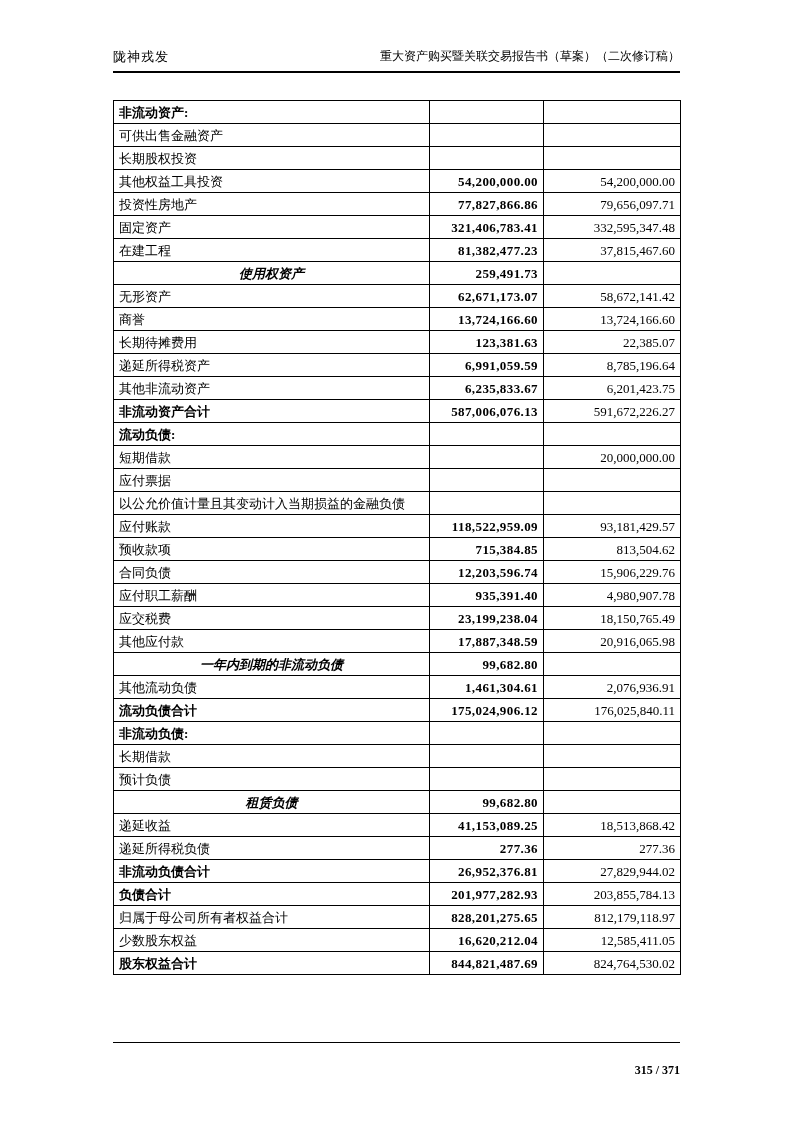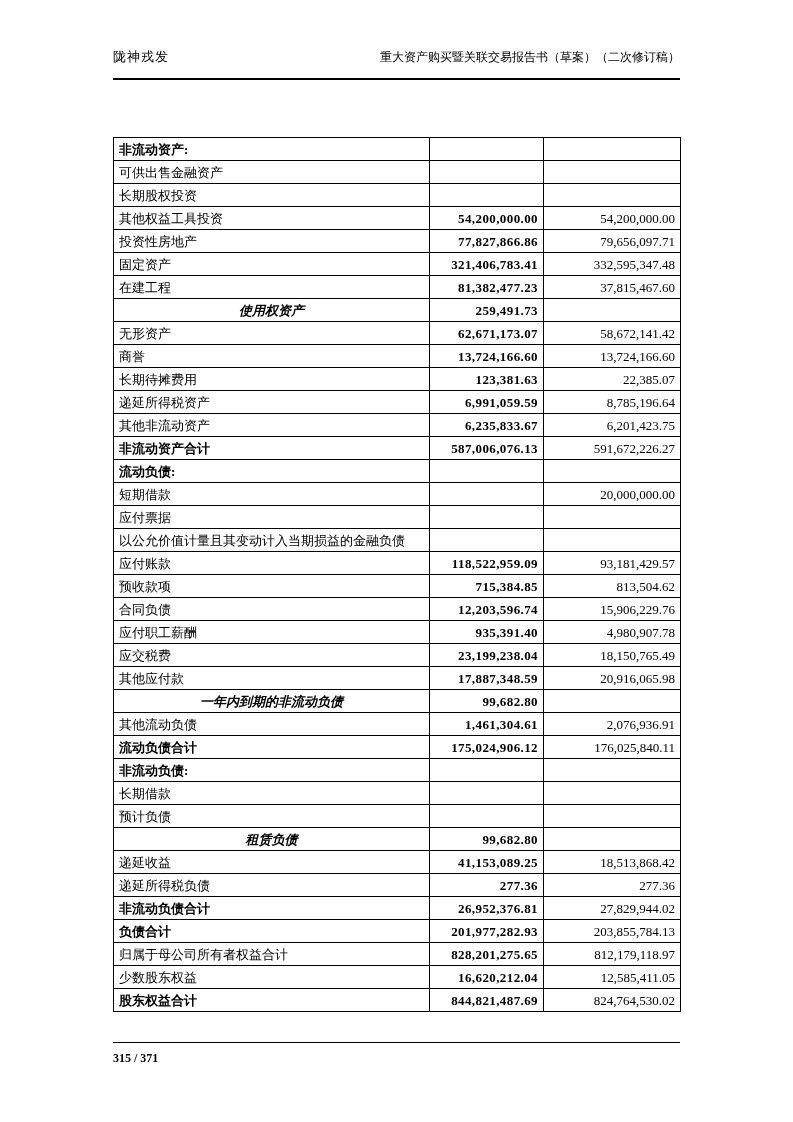--- a/index.html
+++ b/index.html
@@ -12,34 +12,32 @@
     overflow: hidden;
   }
   .page { position: relative; width: 793px; height: 1122px; }
 
   .doc-header {
     position: absolute;
     left: 113px; top: 48px;
     width: 567px;
     display: flex;
     justify-content: space-between;
-    align-items: flex-end;
-    padding-bottom: 12px;
+    padding-bottom: 5px;
     border-bottom: 2px solid #000;
   }
   .doc-header .hleft  { font-size: 13px; letter-spacing: 1px; }
   .doc-header .hright { font-size: 12px; }
 
   table.fin {
     position: absolute;
     left: 113px; top: 100px;
     width: 567px;
     border-collapse: collapse;
     table-layout: fixed;
-    margin-top: 37px;
   }
   table.fin col.c-label { width: 316px; }
   table.fin col.c-cur   { width: 114px; }
   table.fin col.c-pri   { width: 137px; }
   table.fin td {
     border: 1px solid #000;
     font-size: 13px;
     height: 23px;
     line-height: 17px;
     padding: 2px 5px;
@@ -56,21 +54,22 @@
   td.v-pri { text-align: right; }
 
   tr.row-bold td.label { font-weight: bold; }
   tr.row-bold-italic td.label { font-weight: bold; font-style: italic; text-align: center; }
 
   .doc-footer {
     position: absolute;
     left: 113px; top: 1042px;
     width: 567px;
     border-top: 1px solid #000;
-    padding-top: 8px;
+    padding-top: 20px;
+    text-align: right;
     font-size: 12px;
     font-weight: bold;
   }
 </style>
 </head>
 <body>
 
 <div class="page">
 
   <div class="doc-header">

